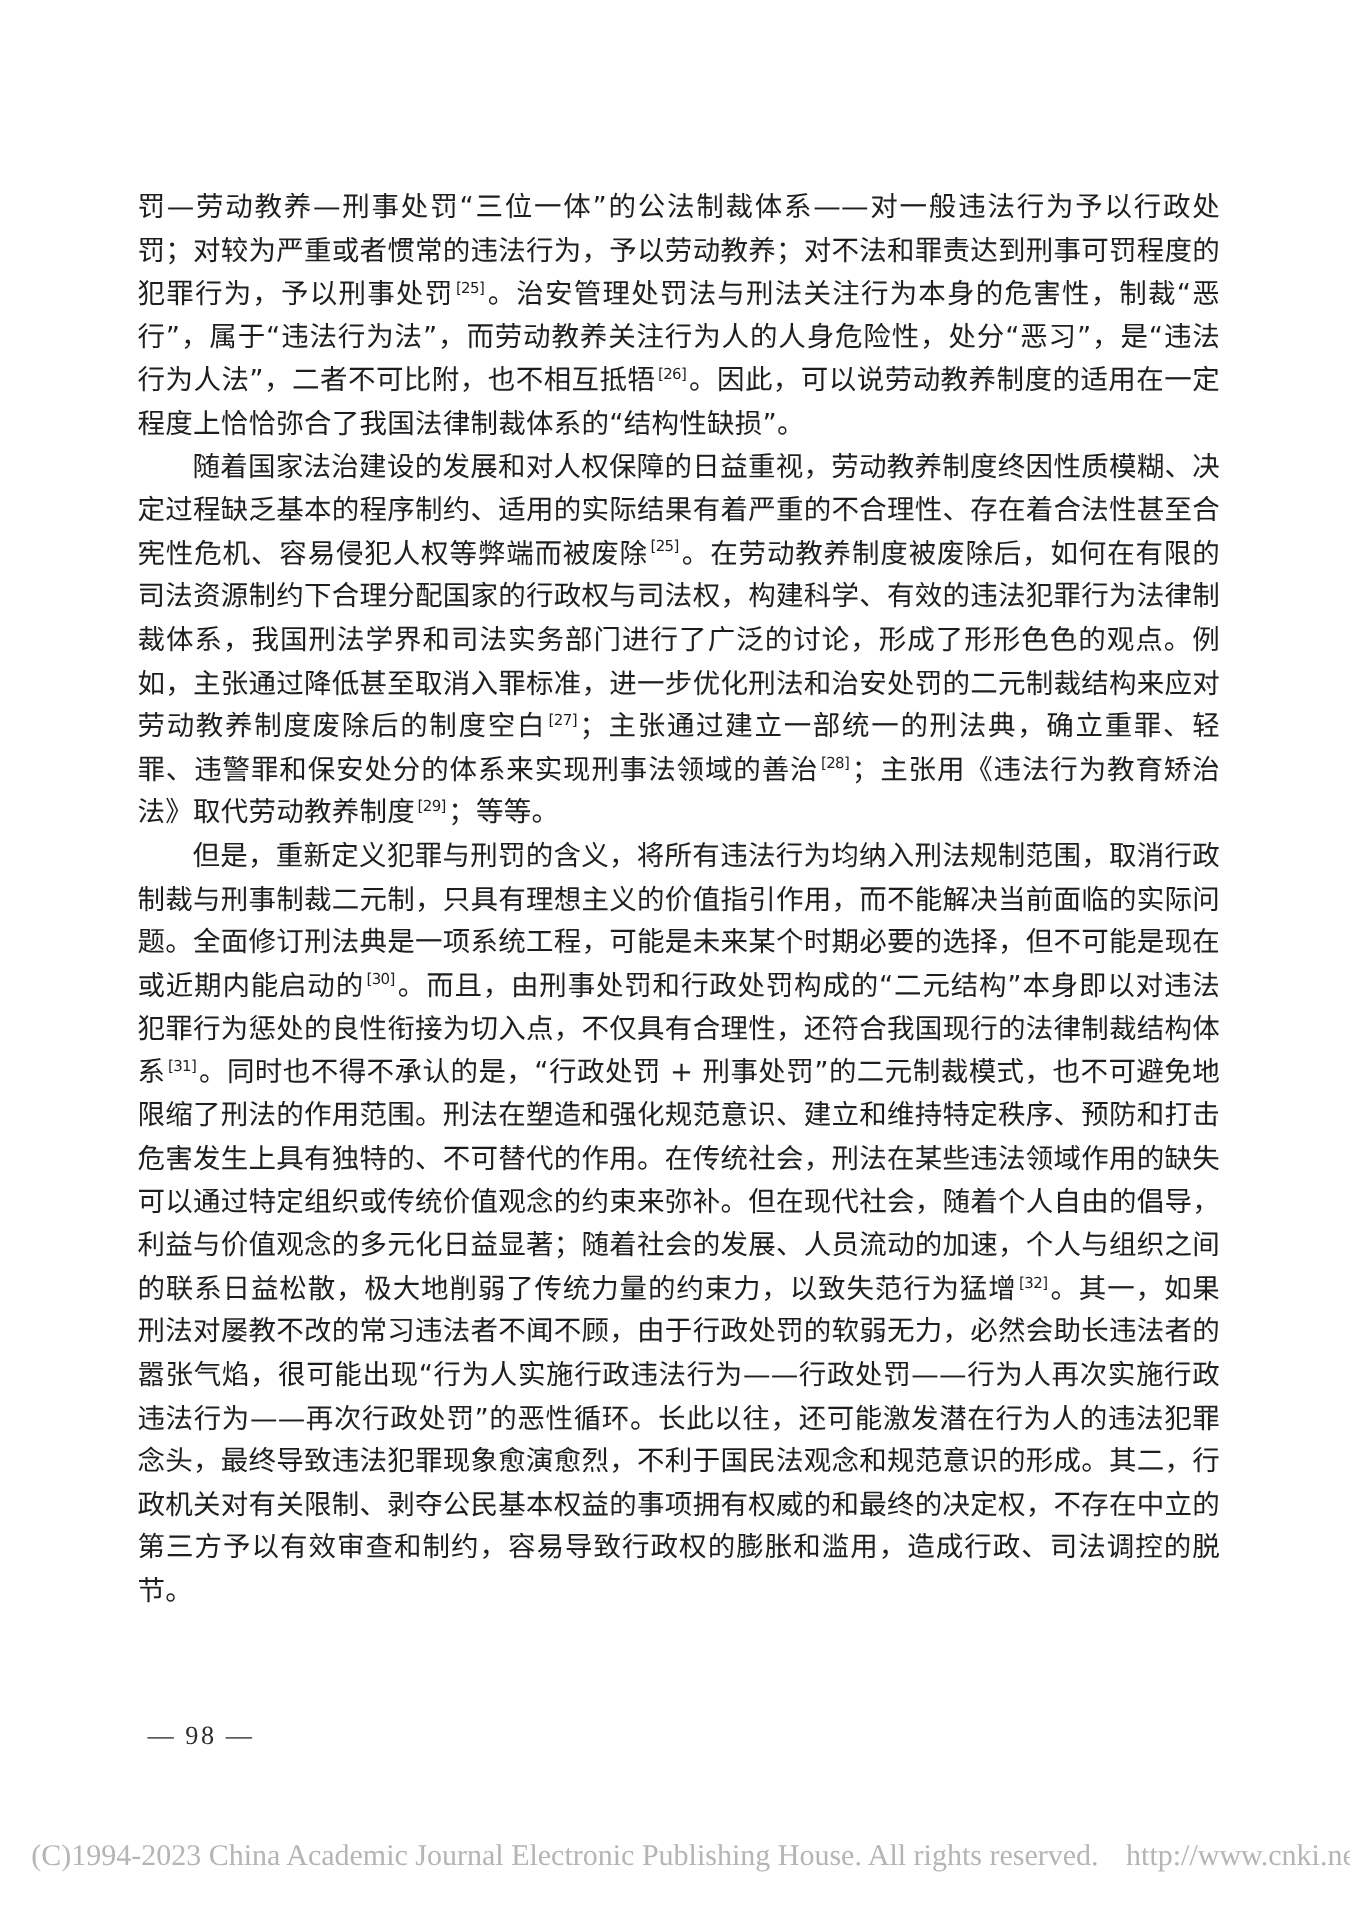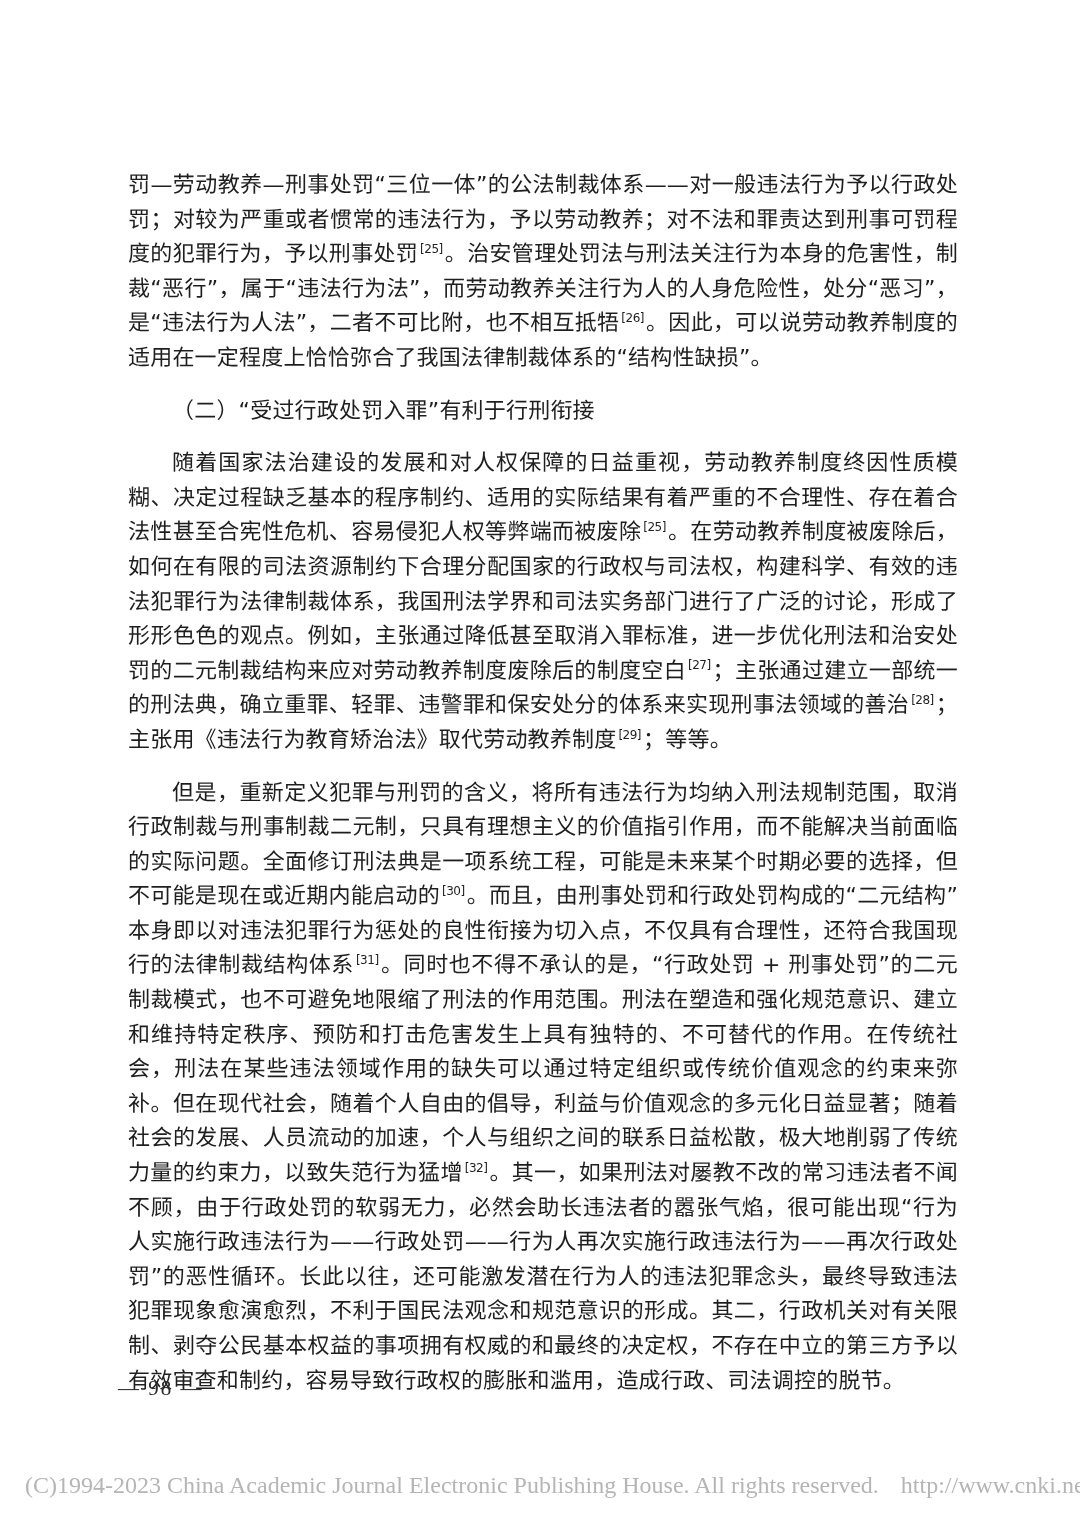--- a/index.html
+++ b/index.html
@@ -21,21 +21,21 @@
     top: 150px;
     width: 866px;
     color: var(--text-color, #1e1e1e);
     font-size: 22px;
     line-height: 34.6px;
     text-align: justify;
     text-justify: inter-character;
     letter-spacing: 0.2px;
   }
   .article-body p {
-    margin: 18px;
+    margin: 0;
     padding: 0;
   }
   .article-body p.indent {
     text-indent: 2em;
   }
   .article-body p.heading {
     text-indent: 2em;
   }
   .article-body sup {
     font-size: 12px;
@@ -67,21 +67,20 @@
     margin-left: 22px;
   }
 </style>
 </head>
 <body>
 
 <div class="page">
 
   <div class="article-body" id="article-body">
       <p class="">罚—劳动教养—刑事处罚“三位一体”的公法制裁体系——对一般违法行为予以行政处罚；对较为严重或者惯常的违法行为，予以劳动教养；对不法和罪责达到刑事可罚程度的犯罪行为，予以刑事处罚<sup>[25]</sup>。治安管理处罚法与刑法关注行为本身的危害性，制裁“恶行”，属于“违法行为法”，而劳动教养关注行为人的人身危险性，处分“恶习”，是“违法行为人法”，二者不可比附，也不相互抵牾<sup>[26]</sup>。因此，可以说劳动教养制度的适用在一定程度上恰恰弥合了我国法律制裁体系的“结构性缺损”。</p>
-      <p class="heading indent">（二）“受过行政处罚入罪”有利于行刑衔接</p>
       <p class=" indent">随着国家法治建设的发展和对人权保障的日益重视，劳动教养制度终因性质模糊、决定过程缺乏基本的程序制约、适用的实际结果有着严重的不合理性、存在着合法性甚至合宪性危机、容易侵犯人权等弊端而被废除<sup>[25]</sup>。在劳动教养制度被废除后，如何在有限的司法资源制约下合理分配国家的行政权与司法权，构建科学、有效的违法犯罪行为法律制裁体系，我国刑法学界和司法实务部门进行了广泛的讨论，形成了形形色色的观点。例如，主张通过降低甚至取消入罪标准，进一步优化刑法和治安处罚的二元制裁结构来应对劳动教养制度废除后的制度空白<sup>[27]</sup>；主张通过建立一部统一的刑法典，确立重罪、轻罪、违警罪和保安处分的体系来实现刑事法领域的善治<sup>[28]</sup>；主张用《违法行为教育矫治法》取代劳动教养制度<sup>[29]</sup>；等等。</p>
       <p class=" indent">但是，重新定义犯罪与刑罚的含义，将所有违法行为均纳入刑法规制范围，取消行政制裁与刑事制裁二元制，只具有理想主义的价值指引作用，而不能解决当前面临的实际问题。全面修订刑法典是一项系统工程，可能是未来某个时期必要的选择，但不可能是现在或近期内能启动的<sup>[30]</sup>。而且，由刑事处罚和行政处罚构成的“二元结构”本身即以对违法犯罪行为惩处的良性衔接为切入点，不仅具有合理性，还符合我国现行的法律制裁结构体系<sup>[31]</sup>。同时也不得不承认的是，“行政处罚 + 刑事处罚”的二元制裁模式，也不可避免地限缩了刑法的作用范围。刑法在塑造和强化规范意识、建立和维持特定秩序、预防和打击危害发生上具有独特的、不可替代的作用。在传统社会，刑法在某些违法领域作用的缺失可以通过特定组织或传统价值观念的约束来弥补。但在现代社会，随着个人自由的倡导，利益与价值观念的多元化日益显著；随着社会的发展、人员流动的加速，个人与组织之间的联系日益松散，极大地削弱了传统力量的约束力，以致失范行为猛增<sup>[32]</sup>。其一，如果刑法对屡教不改的常习违法者不闻不顾，由于行政处罚的软弱无力，必然会助长违法者的嚣张气焰，很可能出现“行为人实施行政违法行为——行政处罚——行为人再次实施行政违法行为——再次行政处罚”的恶性循环。长此以往，还可能激发潜在行为人的违法犯罪念头，最终导致违法犯罪现象愈演愈烈，不利于国民法观念和规范意识的形成。其二，行政机关对有关限制、剥夺公民基本权益的事项拥有权威的和最终的决定权，不存在中立的第三方予以有效审查和制约，容易导致行政权的膨胀和滥用，造成行政、司法调控的脱节。</p>
     </div>
 
   <div class="page-number">— 98 —</div>
 
   <div class="footer">
     <span>(C)1994-2023 China Academic Journal Electronic Publishing House. All rights reserved.</span><span class="footer-url">http://www.cnki.net</span>
   </div>
 

